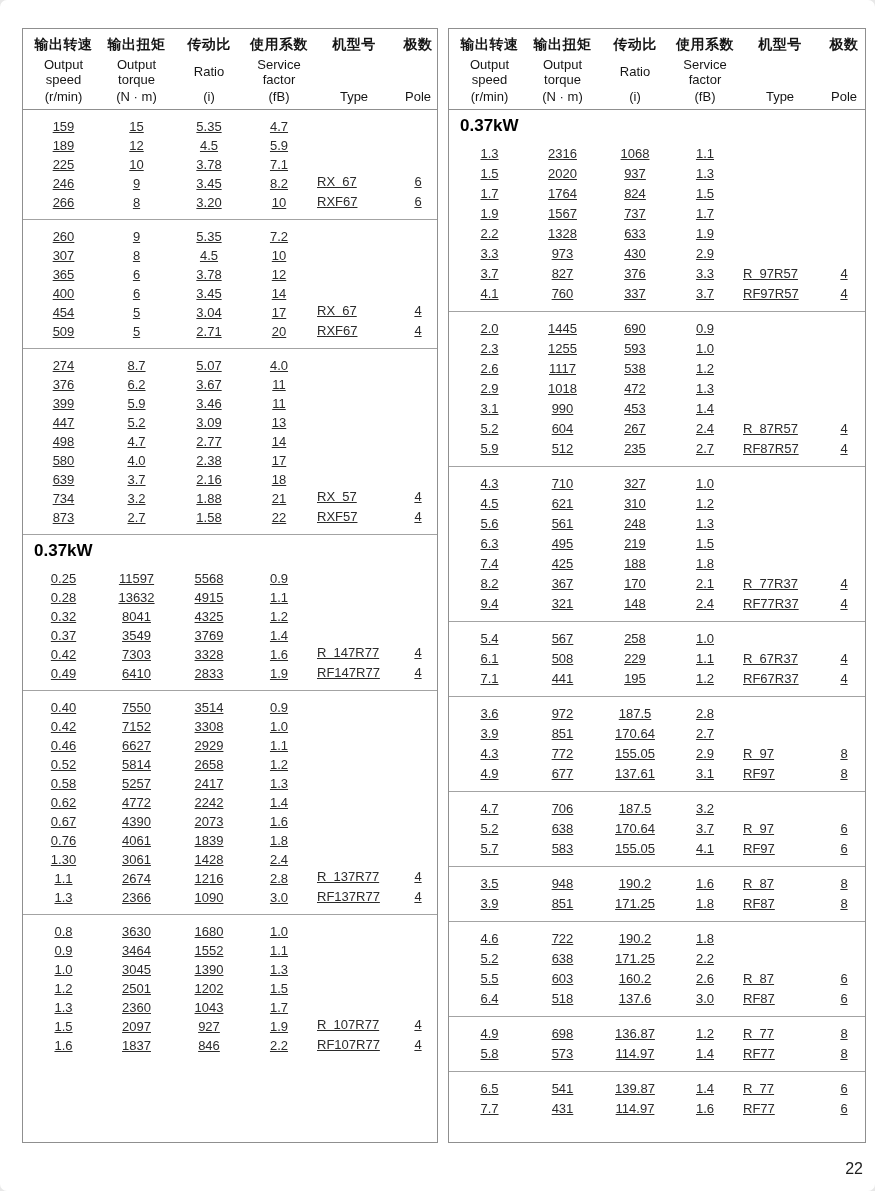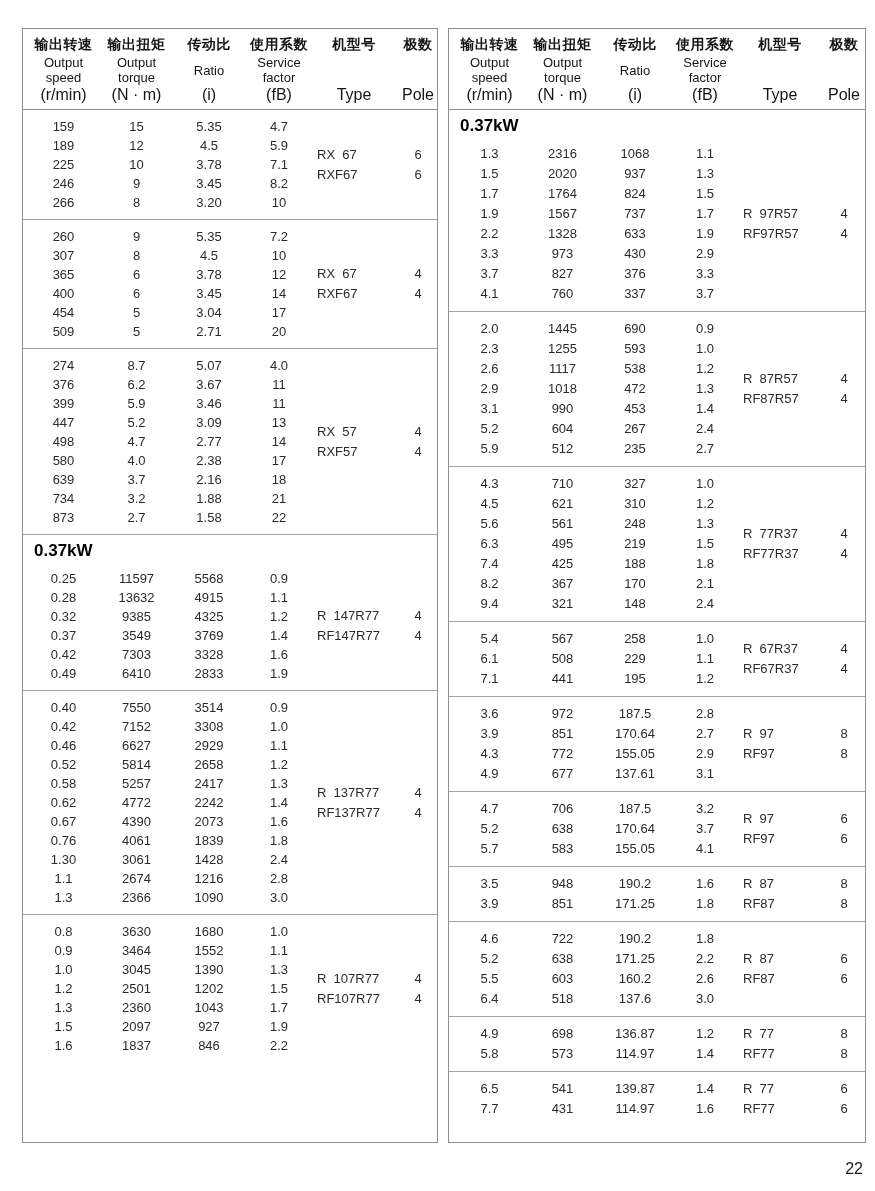--- a/index.html
+++ b/index.html
@@ -1,46 +1,47 @@
 <!DOCTYPE html>
 <html><head>
 <meta charset="utf-8">
 <style>
   html,body { margin:0; padding:0; background:#e8e8e8; }
   .page {
     position:relative; width:875px; height:1191px; background:#ffffff;
     font-family:"Liberation Sans", sans-serif; color:#2b2b2b;
     overflow:hidden;
+    border-radius:7px;
   }
   .spec-table {
     position:absolute; top:28px; height:1115px; background:#fff;
     border:1.5px solid #8f8f8f; box-sizing:border-box;
   }
   #table-0 { left:22px;  width:416px; }
   #table-1 { left:448px; width:418px; }
 
   
   .thead {
     display:grid; grid-template-columns:81px 65px 80px 60px 90px 38px;
     height:81px; box-sizing:border-box; border-bottom:1.5px solid #8f8f8f;
     padding:7px 0 5px 0;
   }
   .hcell { display:flex; flex-direction:column; justify-content:space-between; align-items:center; }
   .hcn   { font-size:14px; font-weight:600; color:#151515; letter-spacing:0.5px; white-space:nowrap; }
   .hen   { font-size:13px; color:#151515; line-height:15px; text-align:center; }
-  .hunit { font-size:16px; color:#151515; white-space:nowrap; }
+  .hunit { font-size:13px; color:#151515; white-space:nowrap; }
 
   
   .section-title {
     font-size:17px; font-weight:bold; color:#000;
     padding:7px 0 4px 11px; height:27px; box-sizing:border-box; line-height:17px;
   }
 
   
-  .block { display:flex; align-items:center; padding:7px 0; }
+  .block { display:flex; align-items:flex-end; padding:7px 0;text-decoration:underline; }
   .rows  { width:286px; }
   .row   { display:grid; grid-template-columns:81px 65px 80px 60px; }
   .t0 .row { height:19px; line-height:19px; }
   .t1 .row { height:20px; line-height:20px; }
   .cell  { text-align:center; font-size:13px; color:#2b2b2b; }
   .typecol {
     width:90px; box-sizing:border-box; padding-left:8px; text-align:left;
     font-size:13px; line-height:20px; color:#2b2b2b; white-space:pre;
   }
   .polecol { width:38px; text-align:center; font-size:13px; line-height:20px; color:#2b2b2b; }
@@ -260,21 +261,21 @@
             <div class="cell">0.9</div>
           </div>
           <div class="row">
             <div class="cell">0.28</div>
             <div class="cell">13632</div>
             <div class="cell">4915</div>
             <div class="cell">1.1</div>
           </div>
           <div class="row">
             <div class="cell">0.32</div>
-            <div class="cell">9385</div>
+            <div class="cell">8041</div>
             <div class="cell">4325</div>
             <div class="cell">1.2</div>
           </div>
           <div class="row">
             <div class="cell">0.37</div>
             <div class="cell">3549</div>
             <div class="cell">3769</div>
             <div class="cell">1.4</div>
           </div>
           <div class="row">

